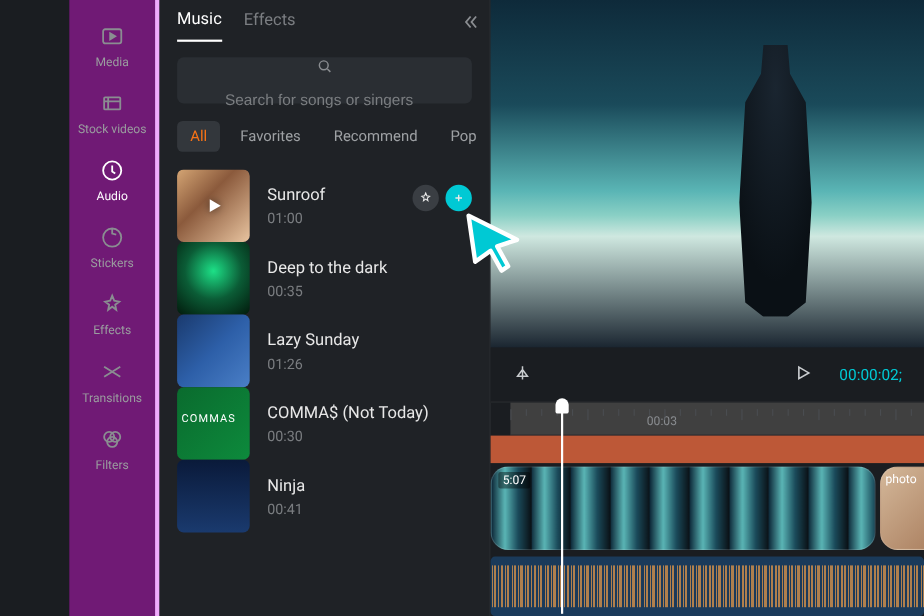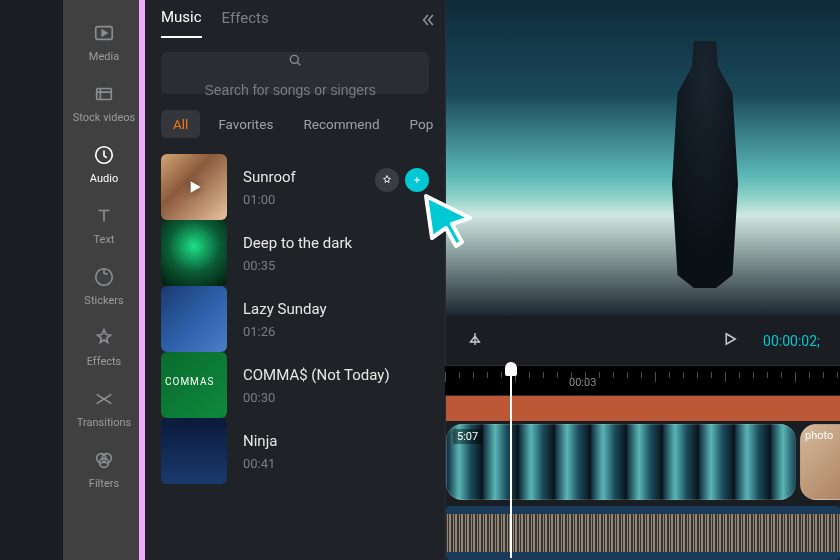--- a/index.html
+++ b/index.html
@@ -10,26 +10,26 @@
     color: #e8e8e8;
     overflow: hidden;
     position: relative;
   }
 
   
   .nav-rail {
     position: absolute;
     left: 63px; top: 0;
     width: 82px; height: 560px;
-    background: #404040;
+    background: #701a75;
     display: flex; flex-direction: column;
-    align-items: flex-end;
+    align-items: center;
     padding-top: 12px;
     gap: 2px;
-    border-right: 6px solid #f0abfc;
+    border-right: 4px solid #f0abfc;
   }
   .nav-item {
     width: 70px;
     display: flex; flex-direction: column; align-items: center;
     padding: 10px 0 8px 0;
     gap: 6px;
     border-radius: 6px;
     cursor: pointer;
   }
   .nav-item .icon { width: 22px; height: 22px; color: #8a8d91; }
@@ -188,22 +188,22 @@
     gap: 24px;
     border-bottom: 1px solid #2a2d31;
   }
   .tl-controls .spacer { flex: 1; }
   .tl-controls svg { width: 18px; height: 18px; color: #c8cbce; cursor: pointer; }
   .timecode { font-size: 14px; color: #00c9d4; font-variant-numeric: tabular-nums; }
 
   
   .ruler {
     position: absolute;
-    left: 445px; top: 366px; right: 0; height: 30px;
-    background: #000000;
+    left: 464px; top: 366px; right: 0; height: 30px;
+    background: #404040;
     border-bottom: 1px solid #2a2d31;
   }
   .ruler .tick { position: absolute; top: 6px; height: 6px; width: 1px; background: #4a4d51; }
   .ruler .tick.major { height: 10px; }
   .ruler-label { position: absolute; top: 10px; font-size: 11px; color: #8a8d91; }
   .playhead {
     position: absolute; left: 510px; top: 368px; width: 2px; height: 190px;
     background: #fff; z-index: 30;
   }
   .playhead::before {
@@ -281,26 +281,20 @@
           <path d="M4 10h16M8 6v12"></path>
         </svg></span>
     <span class="nav-label">Stock videos</span>
   </div>
   <div class="nav-item active">
     <span class="icon"><svg viewBox="0 0 24 24" fill="none" stroke="currentColor" stroke-width="1.8">
           <circle cx="12" cy="12" r="9"></circle>
           <path d="M12 7v6l3 2"></path>
         </svg></span>
     <span class="nav-label">Audio</span>
-  </div>
-  <div class="nav-item">
-    <span class="icon"><svg viewBox="0 0 24 24" fill="none" stroke="currentColor" stroke-width="1.8">
-          <path d="M6 6h12M12 6v12"></path>
-        </svg></span>
-    <span class="nav-label">Text</span>
   </div>
   <div class="nav-item">
     <span class="icon"><svg viewBox="0 0 24 24" fill="none" stroke="currentColor" stroke-width="1.8">
           <circle cx="12" cy="12" r="9"></circle>
           <path d="M12 3v5l4 1"></path>
         </svg></span>
     <span class="nav-label">Stickers</span>
   </div>
   <div class="nav-item">
     <span class="icon"><svg viewBox="0 0 24 24" fill="none" stroke="currentColor" stroke-width="1.8">

